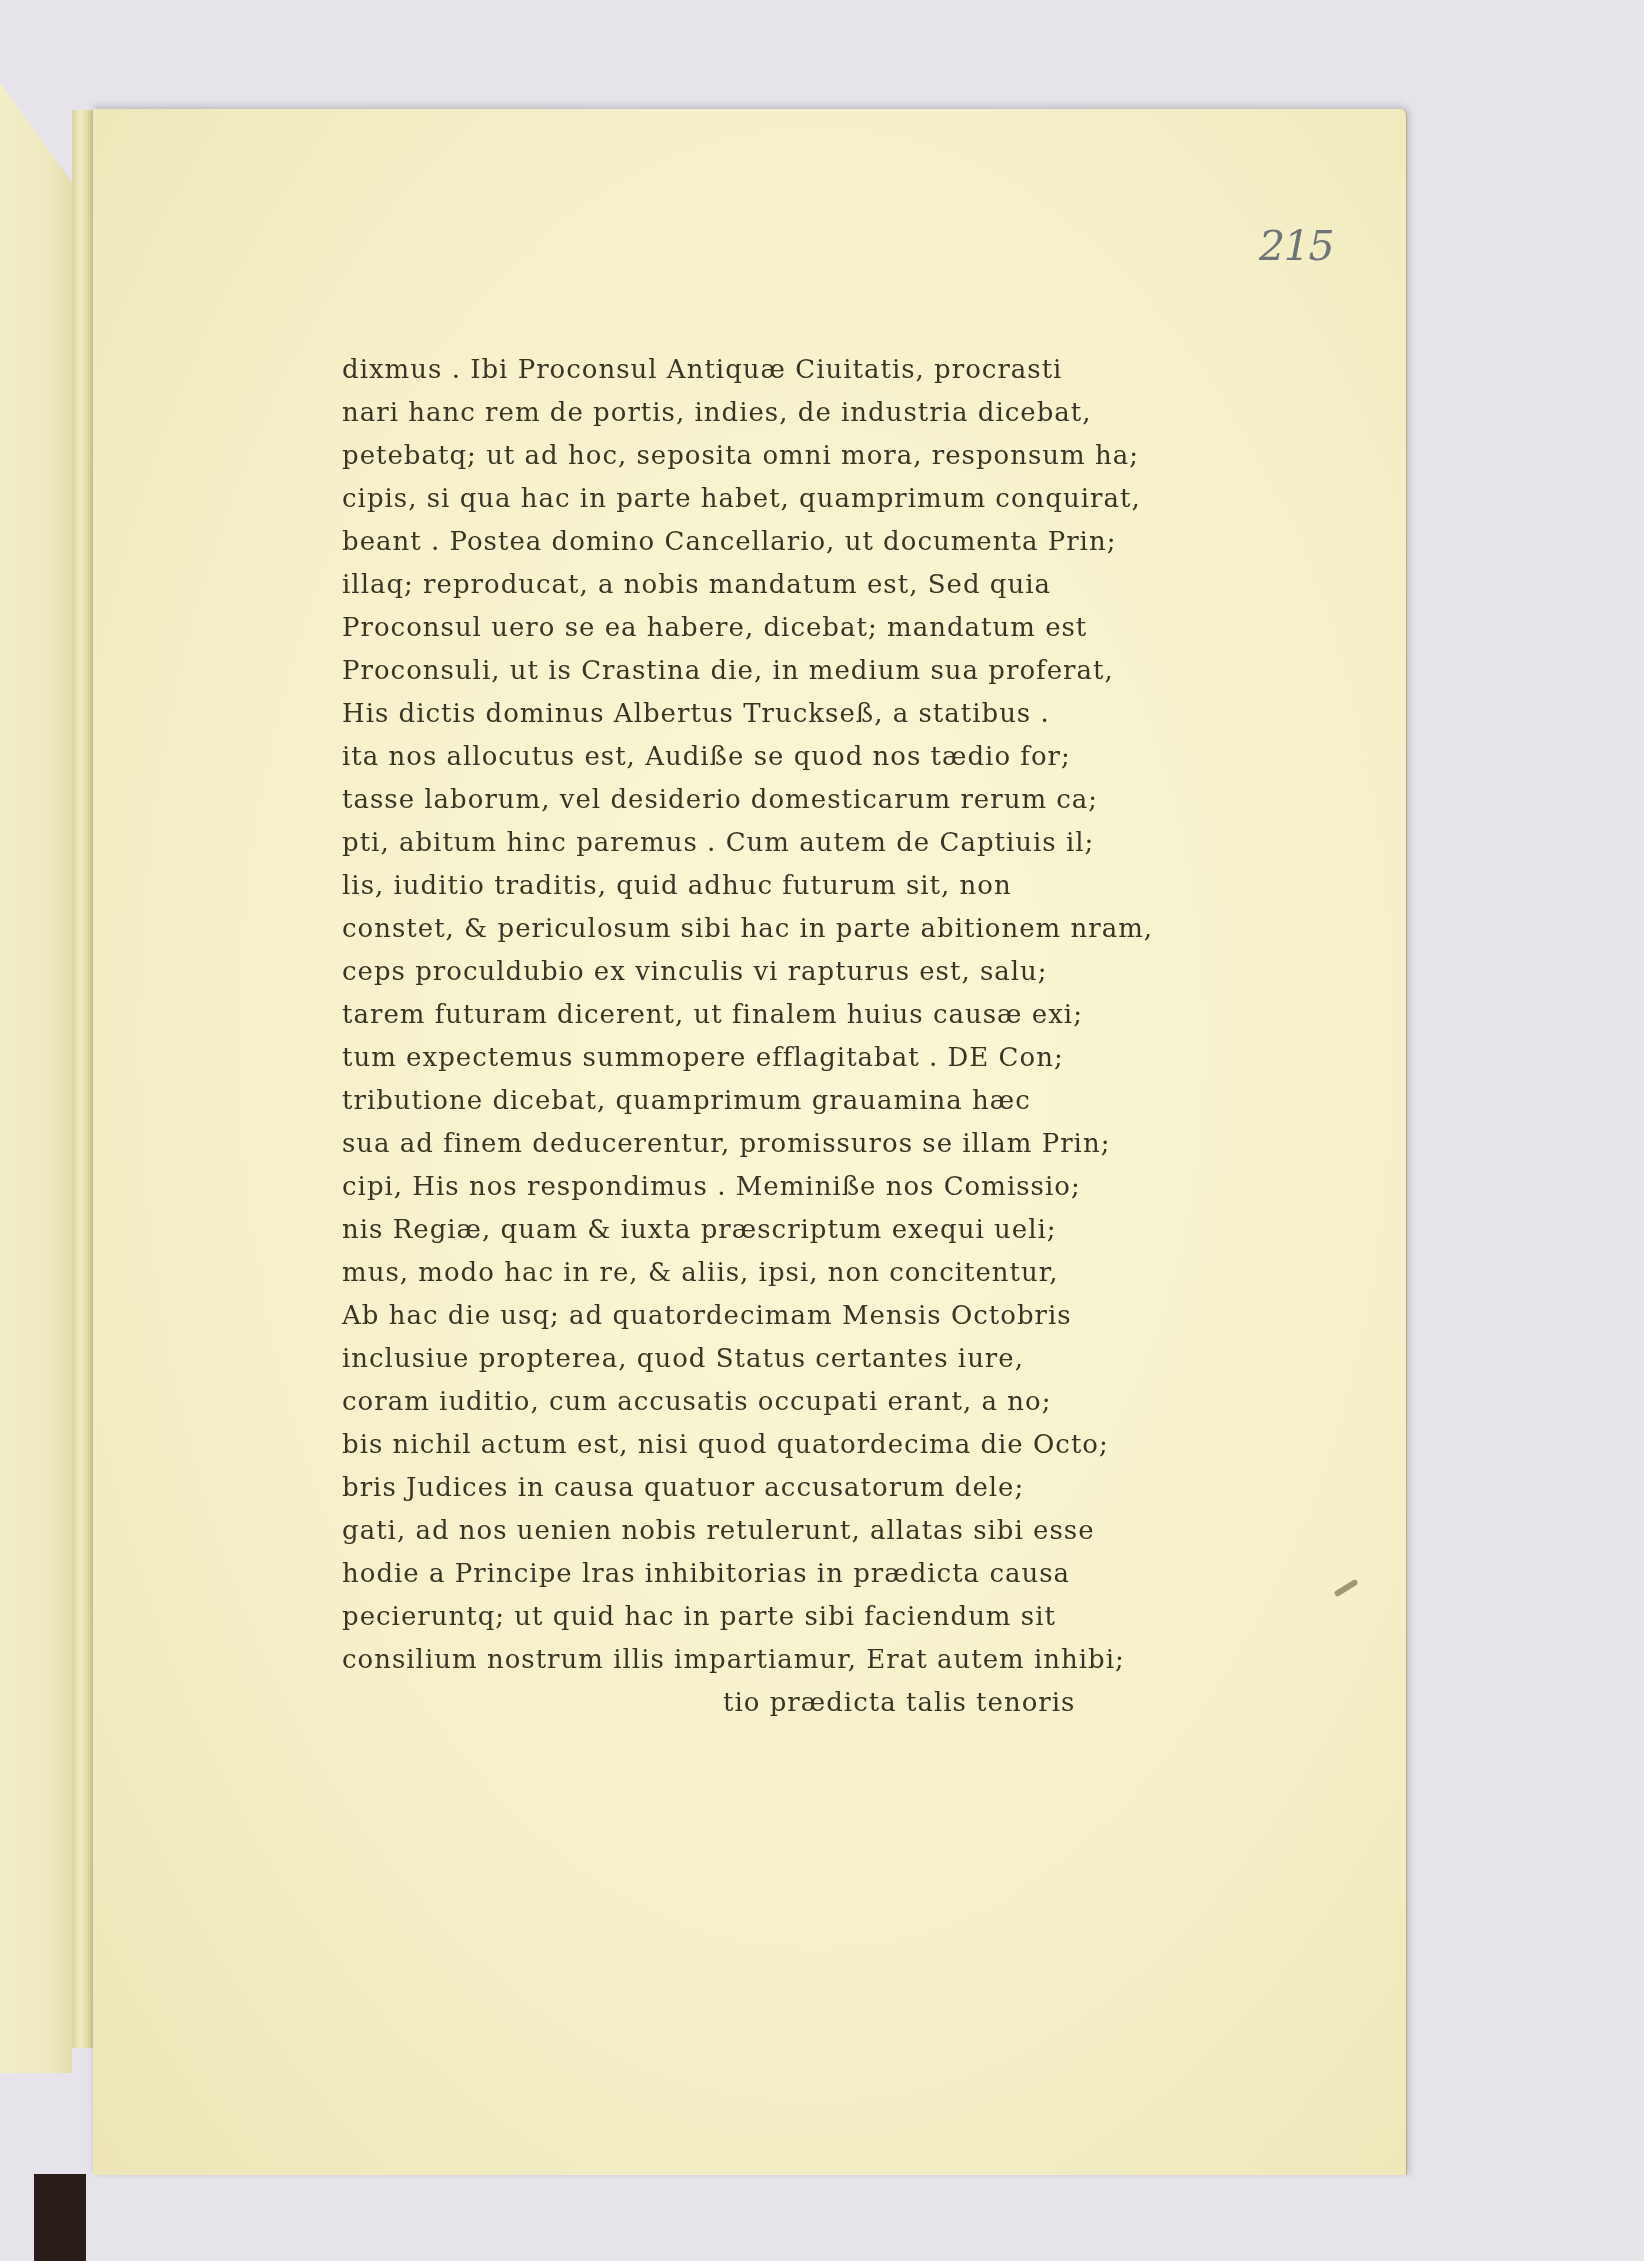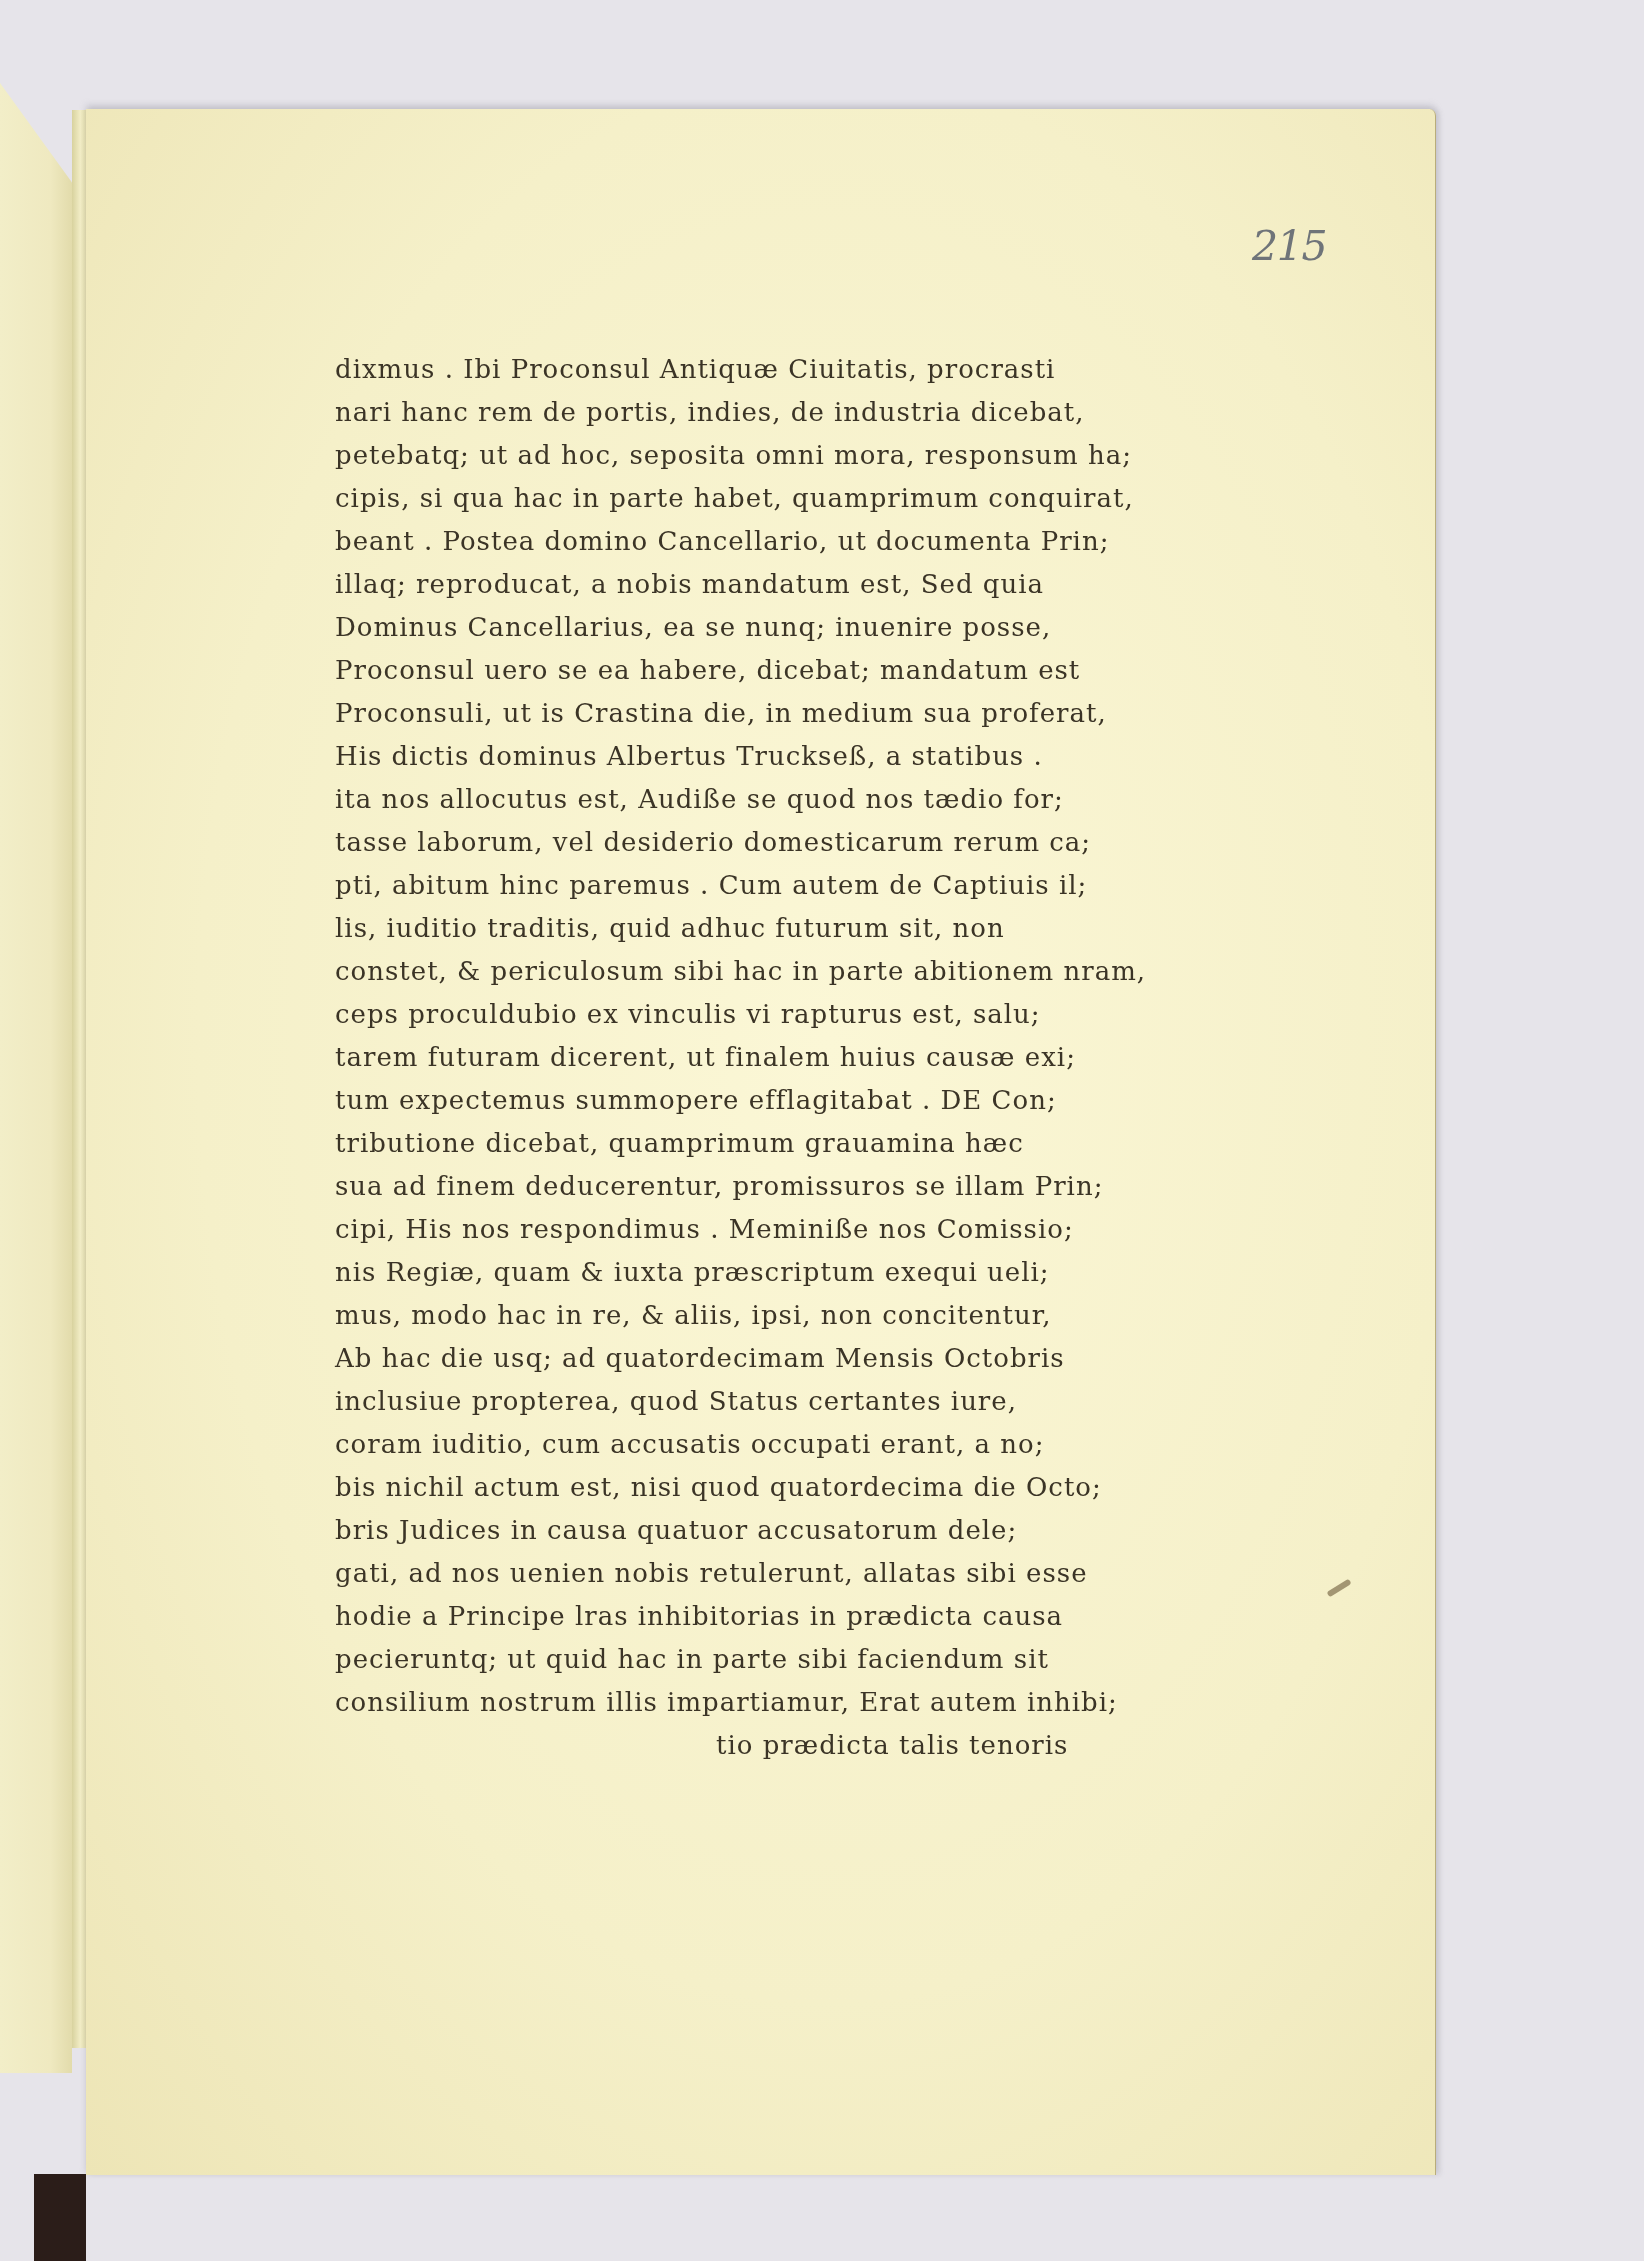--- a/index.html
+++ b/index.html
@@ -15,26 +15,25 @@
     }
     .gutter {
       position: absolute; left: 72px; top: 110px; width: 20.7px; height: 1938px;
       background: linear-gradient(90deg, #d8d29e 0%, #f2edc6 40%, #e4dda8 70%, #cfc690 100%);
     }
     .spine-band {
       position: absolute; left: 34px; top: 2174px; width: 52px; height: 87px;
       background: #2b1d19;
     }
     .page {
-      position: absolute; left: 86px; top: 109px; width: 1313px; height: 2066px;
+      position: absolute; left: 93px; top: 109px; width: 1313px; height: 2066px;
       background: radial-gradient(ellipse at 55% 45%, #fbf7d6 0%, #f5f0c9 60%, #ede5b6 100%);
       border-right: 1.9px solid #b9ad7a;
       border-top-right-radius: 6.5px;
       box-shadow: 0 -3.9px 6.5px rgba(150,150,160,0.35), 3.9px 0 5.2px rgba(140,140,150,0.2);
-      padding-left: 36px;
     }
     .folio {
       position: absolute; left: 1166px; top: 113px;
       font-family: "DejaVu Serif", serif; font-style: italic;
       font-size: 41px; color: #6f7479; letter-spacing: -1.3px;
     }
     .text-block {
       position: absolute; left: 249px; top: 239px; width: 956px;
     }
     .line {
@@ -58,21 +57,20 @@
 <div class="page">
   <div class="folio">215</div>
 
   <div class="text-block">
     <div class="line">dixmus . Ibi Proconsul Antiquæ Ciuitatis, procrasti</div>
     <div class="line">nari hanc rem de portis, indies, de industria dicebat,</div>
     <div class="line">petebatq; ut ad hoc, seposita omni mora, responsum ha;</div>
     <div class="line">cipis, si qua hac in parte habet, quamprimum conquirat,</div>
     <div class="line">beant . Postea domino Cancellario, ut documenta Prin;</div>
     <div class="line">illaq; reproducat, a nobis mandatum est, Sed quia</div>
-    <div class="line">Dominus Cancellarius, ea se nunq; inuenire posse,</div>
     <div class="line">Proconsul uero se ea habere, dicebat; mandatum est</div>
     <div class="line">Proconsuli, ut is Crastina die, in medium sua proferat,</div>
     <div class="line">His dictis dominus Albertus Truckseß, a statibus .</div>
     <div class="line">ita nos allocutus est, Audiße se quod nos tædio for;</div>
     <div class="line">tasse laborum, vel desiderio domesticarum rerum ca;</div>
     <div class="line">pti, abitum hinc paremus . Cum autem de Captiuis il;</div>
     <div class="line">lis, iuditio traditis, quid adhuc futurum sit, non</div>
     <div class="line">constet, &amp; periculosum sibi hac in parte abitionem nram,</div>
     <div class="line">ceps proculdubio ex vinculis vi rapturus est, salu;</div>
     <div class="line">tarem futuram dicerent, ut finalem huius causæ exi;</div>

